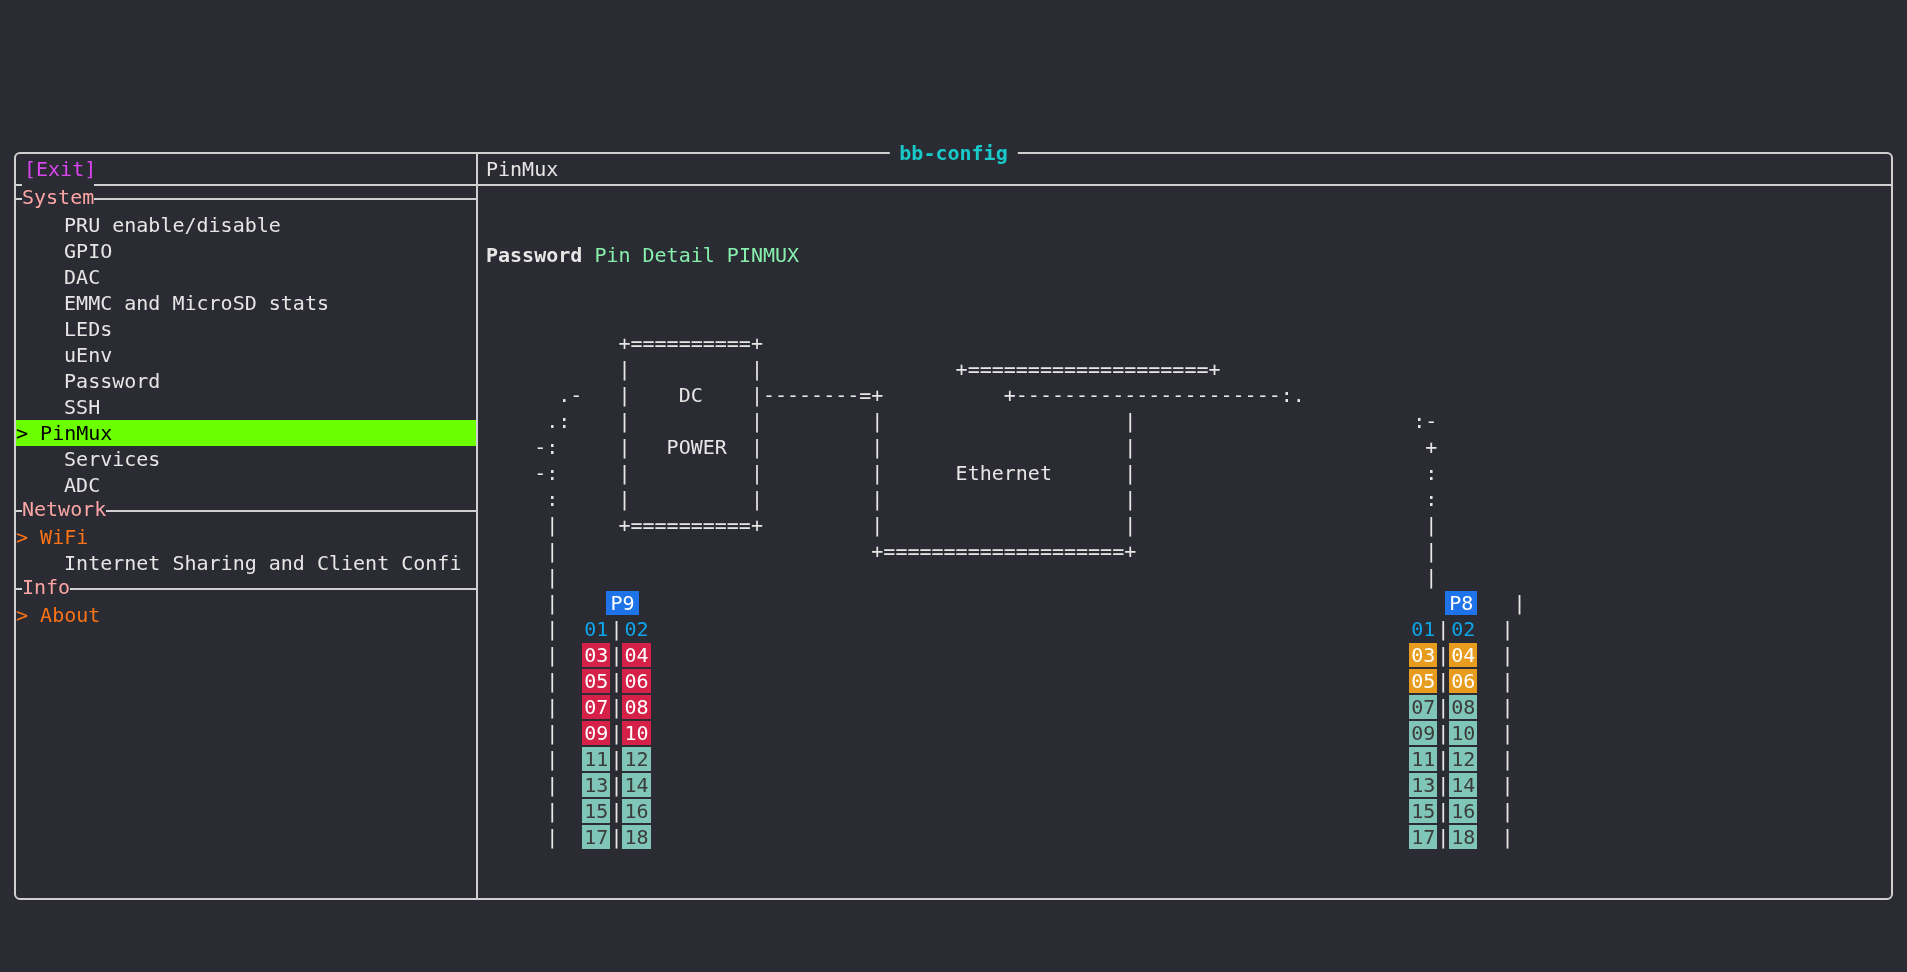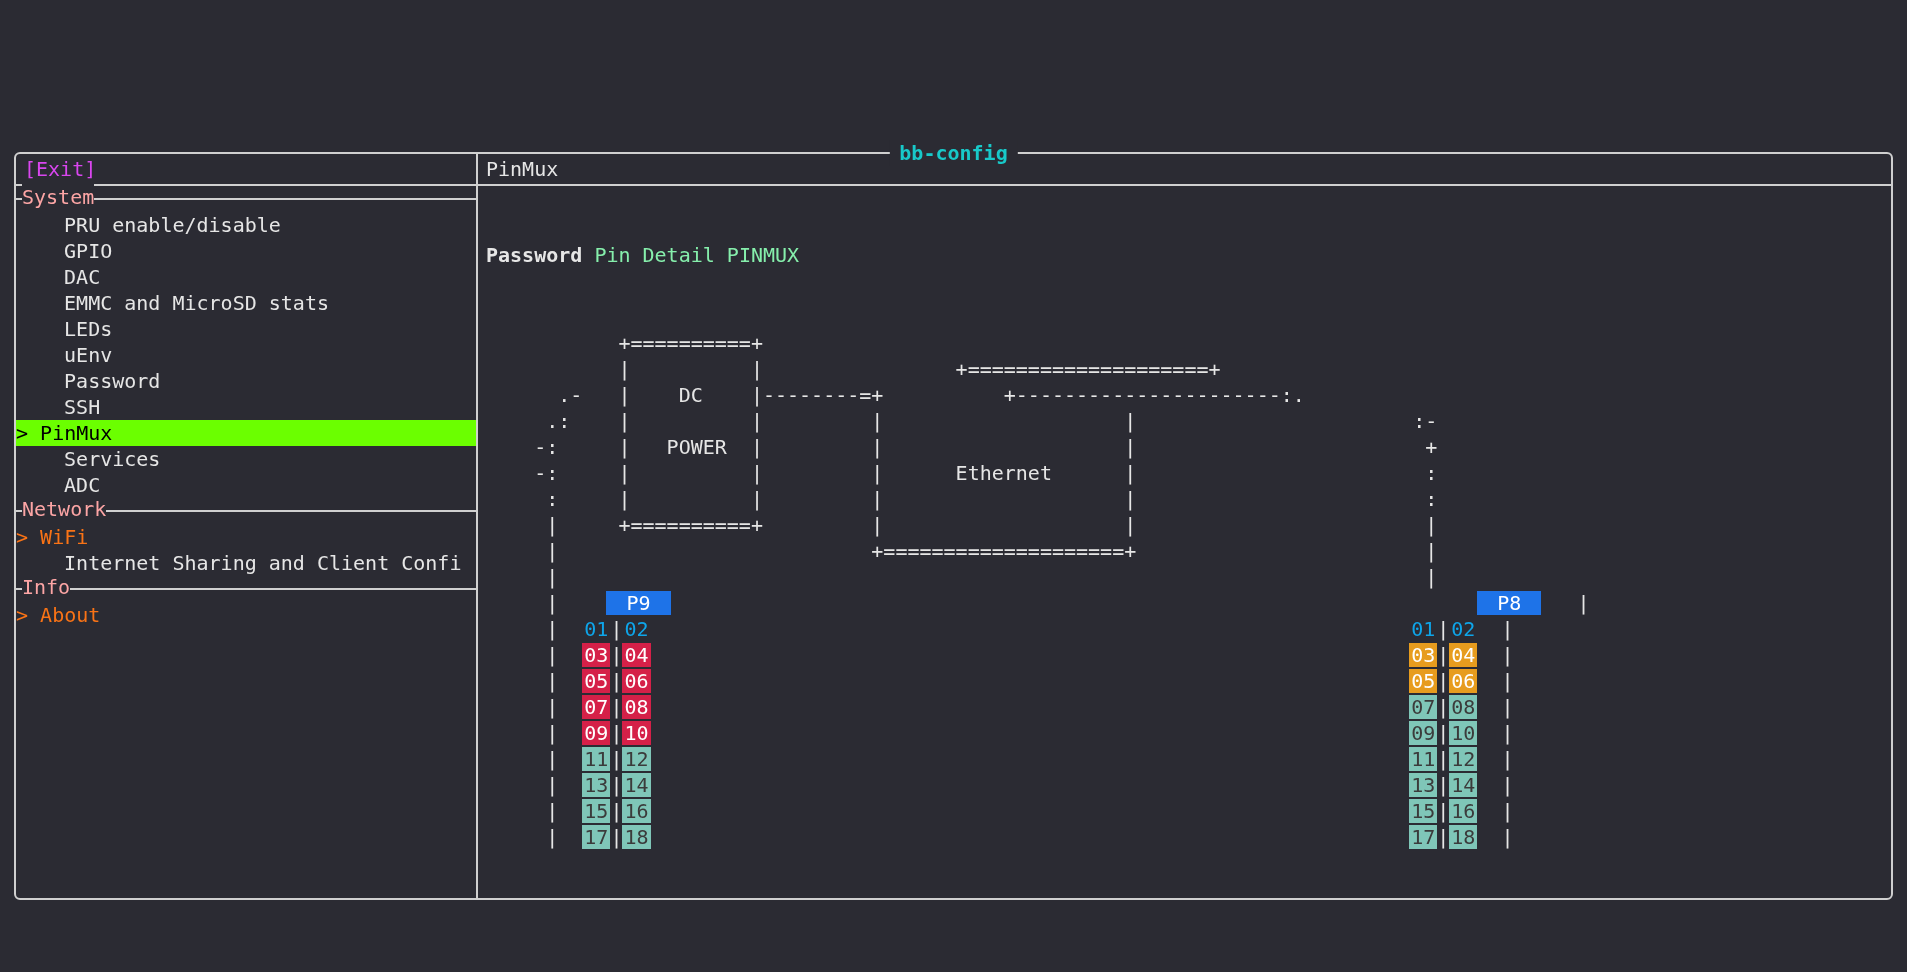--- a/index.html
+++ b/index.html
@@ -98,21 +98,21 @@
   .tabs span { color: #86efac; }
   .tabs .active { color: #e6e6e6; font-weight: bold; }
   .ascii {
     margin-top: 10px;
     color: #e6e6e6;
     white-space: pre;
   }
   .pin-head {
     background: #1e73e8;
     color: #fff;
-    padding: 0 20px;
+    padding: 0 4px;
   }
   .pin { color: #0ea5e9; padding: 0 2px; }
   .pin.red { background: #d52048; color: #fff; }
   .pin.teal { background: #7fc6b8; color: #3b3b3b; }
   .pin.orange { background: #e79c1e; color: #fff; }
   .bar { color: #e6e6e6; }
 </style>
 </head>
 <body>
 

